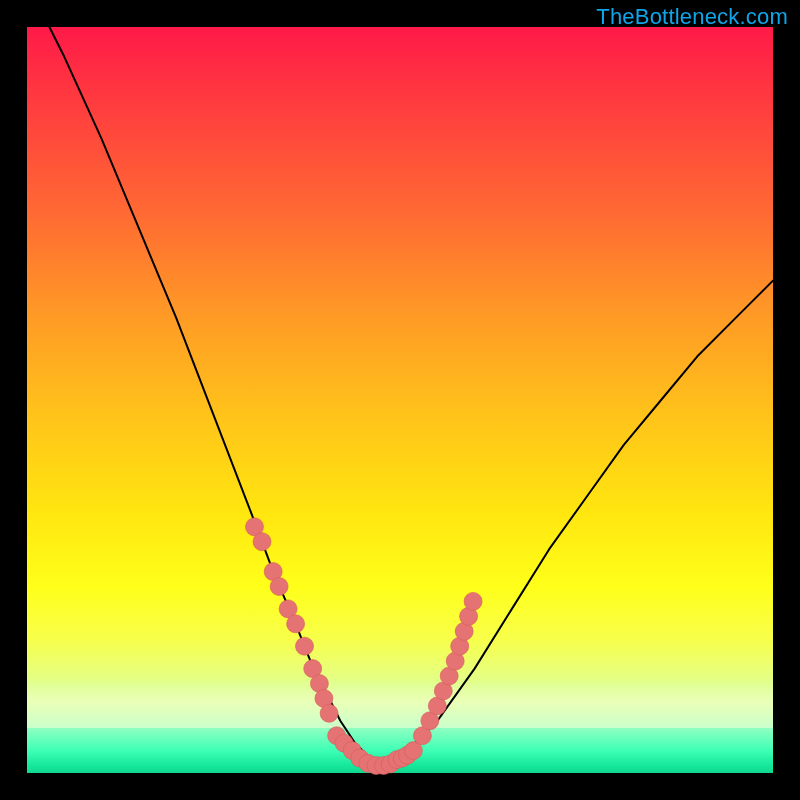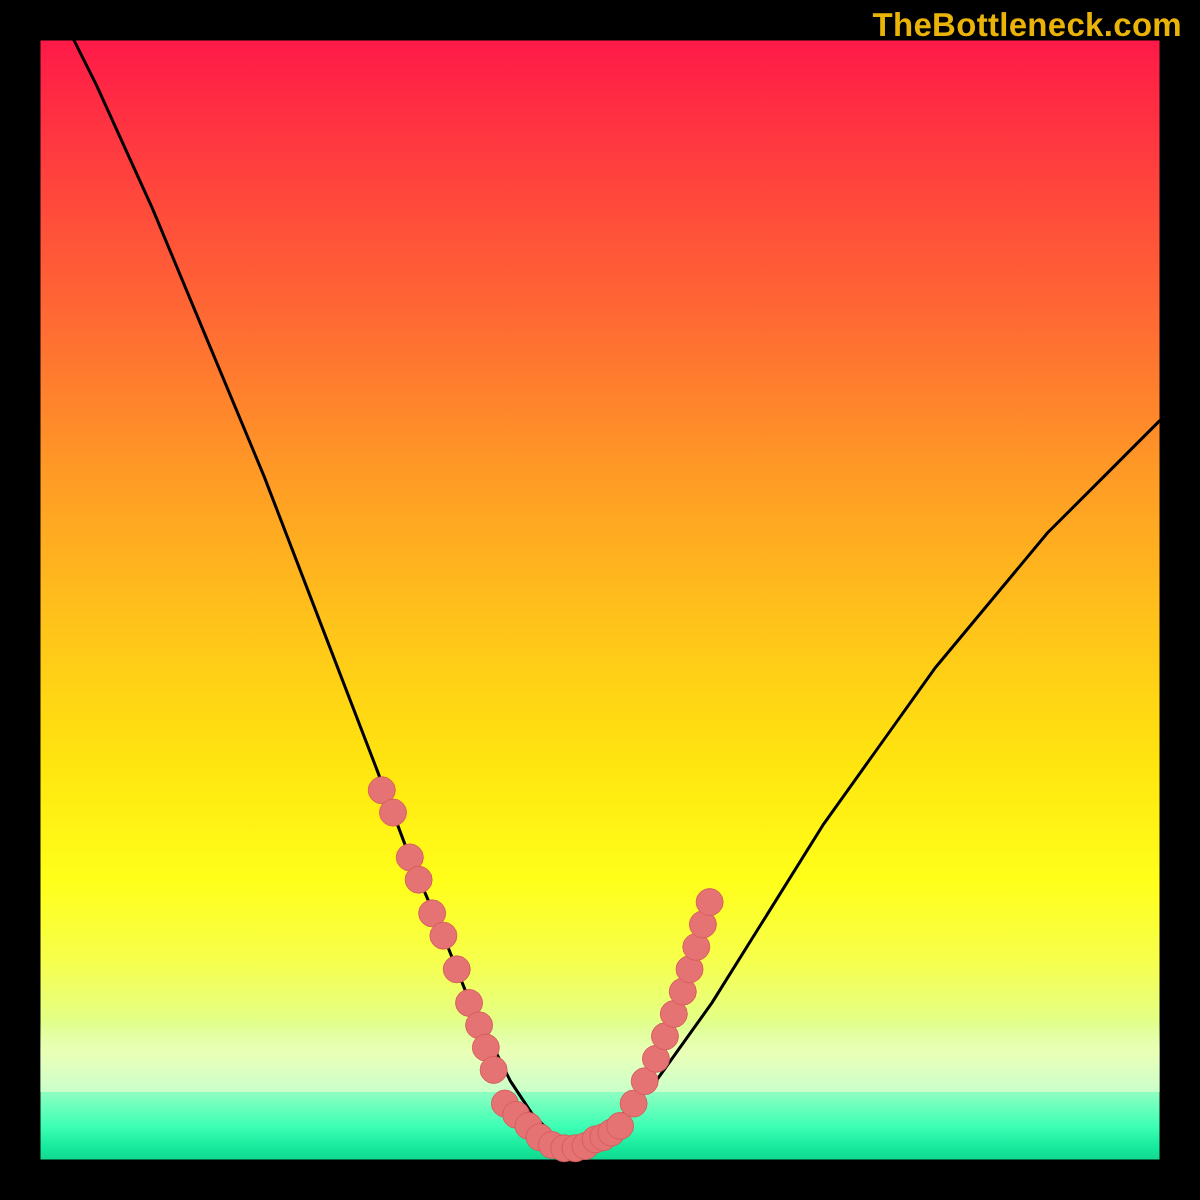--- a/index.html
+++ b/index.html
@@ -48,22 +48,22 @@
       rgba(250,255,210,0.55) 100%
     );
     pointer-events: none;
   }
   .watermark {
     position: absolute;
     top: 4px;
     right: 12px;
     font-family: Arial, Helvetica, sans-serif;
     font-size: 22px;
-    font-weight: 700;
-    color: #eab308;
+    font-weight: 400;
+    color: #0ea5e9;
     letter-spacing: 0.2px;
     user-select: none;
   }
   svg.curve {
     position: absolute;
     left: 0; top: 0;
     width: 100%; height: 100%;
     overflow: visible;
   }
 </style>

